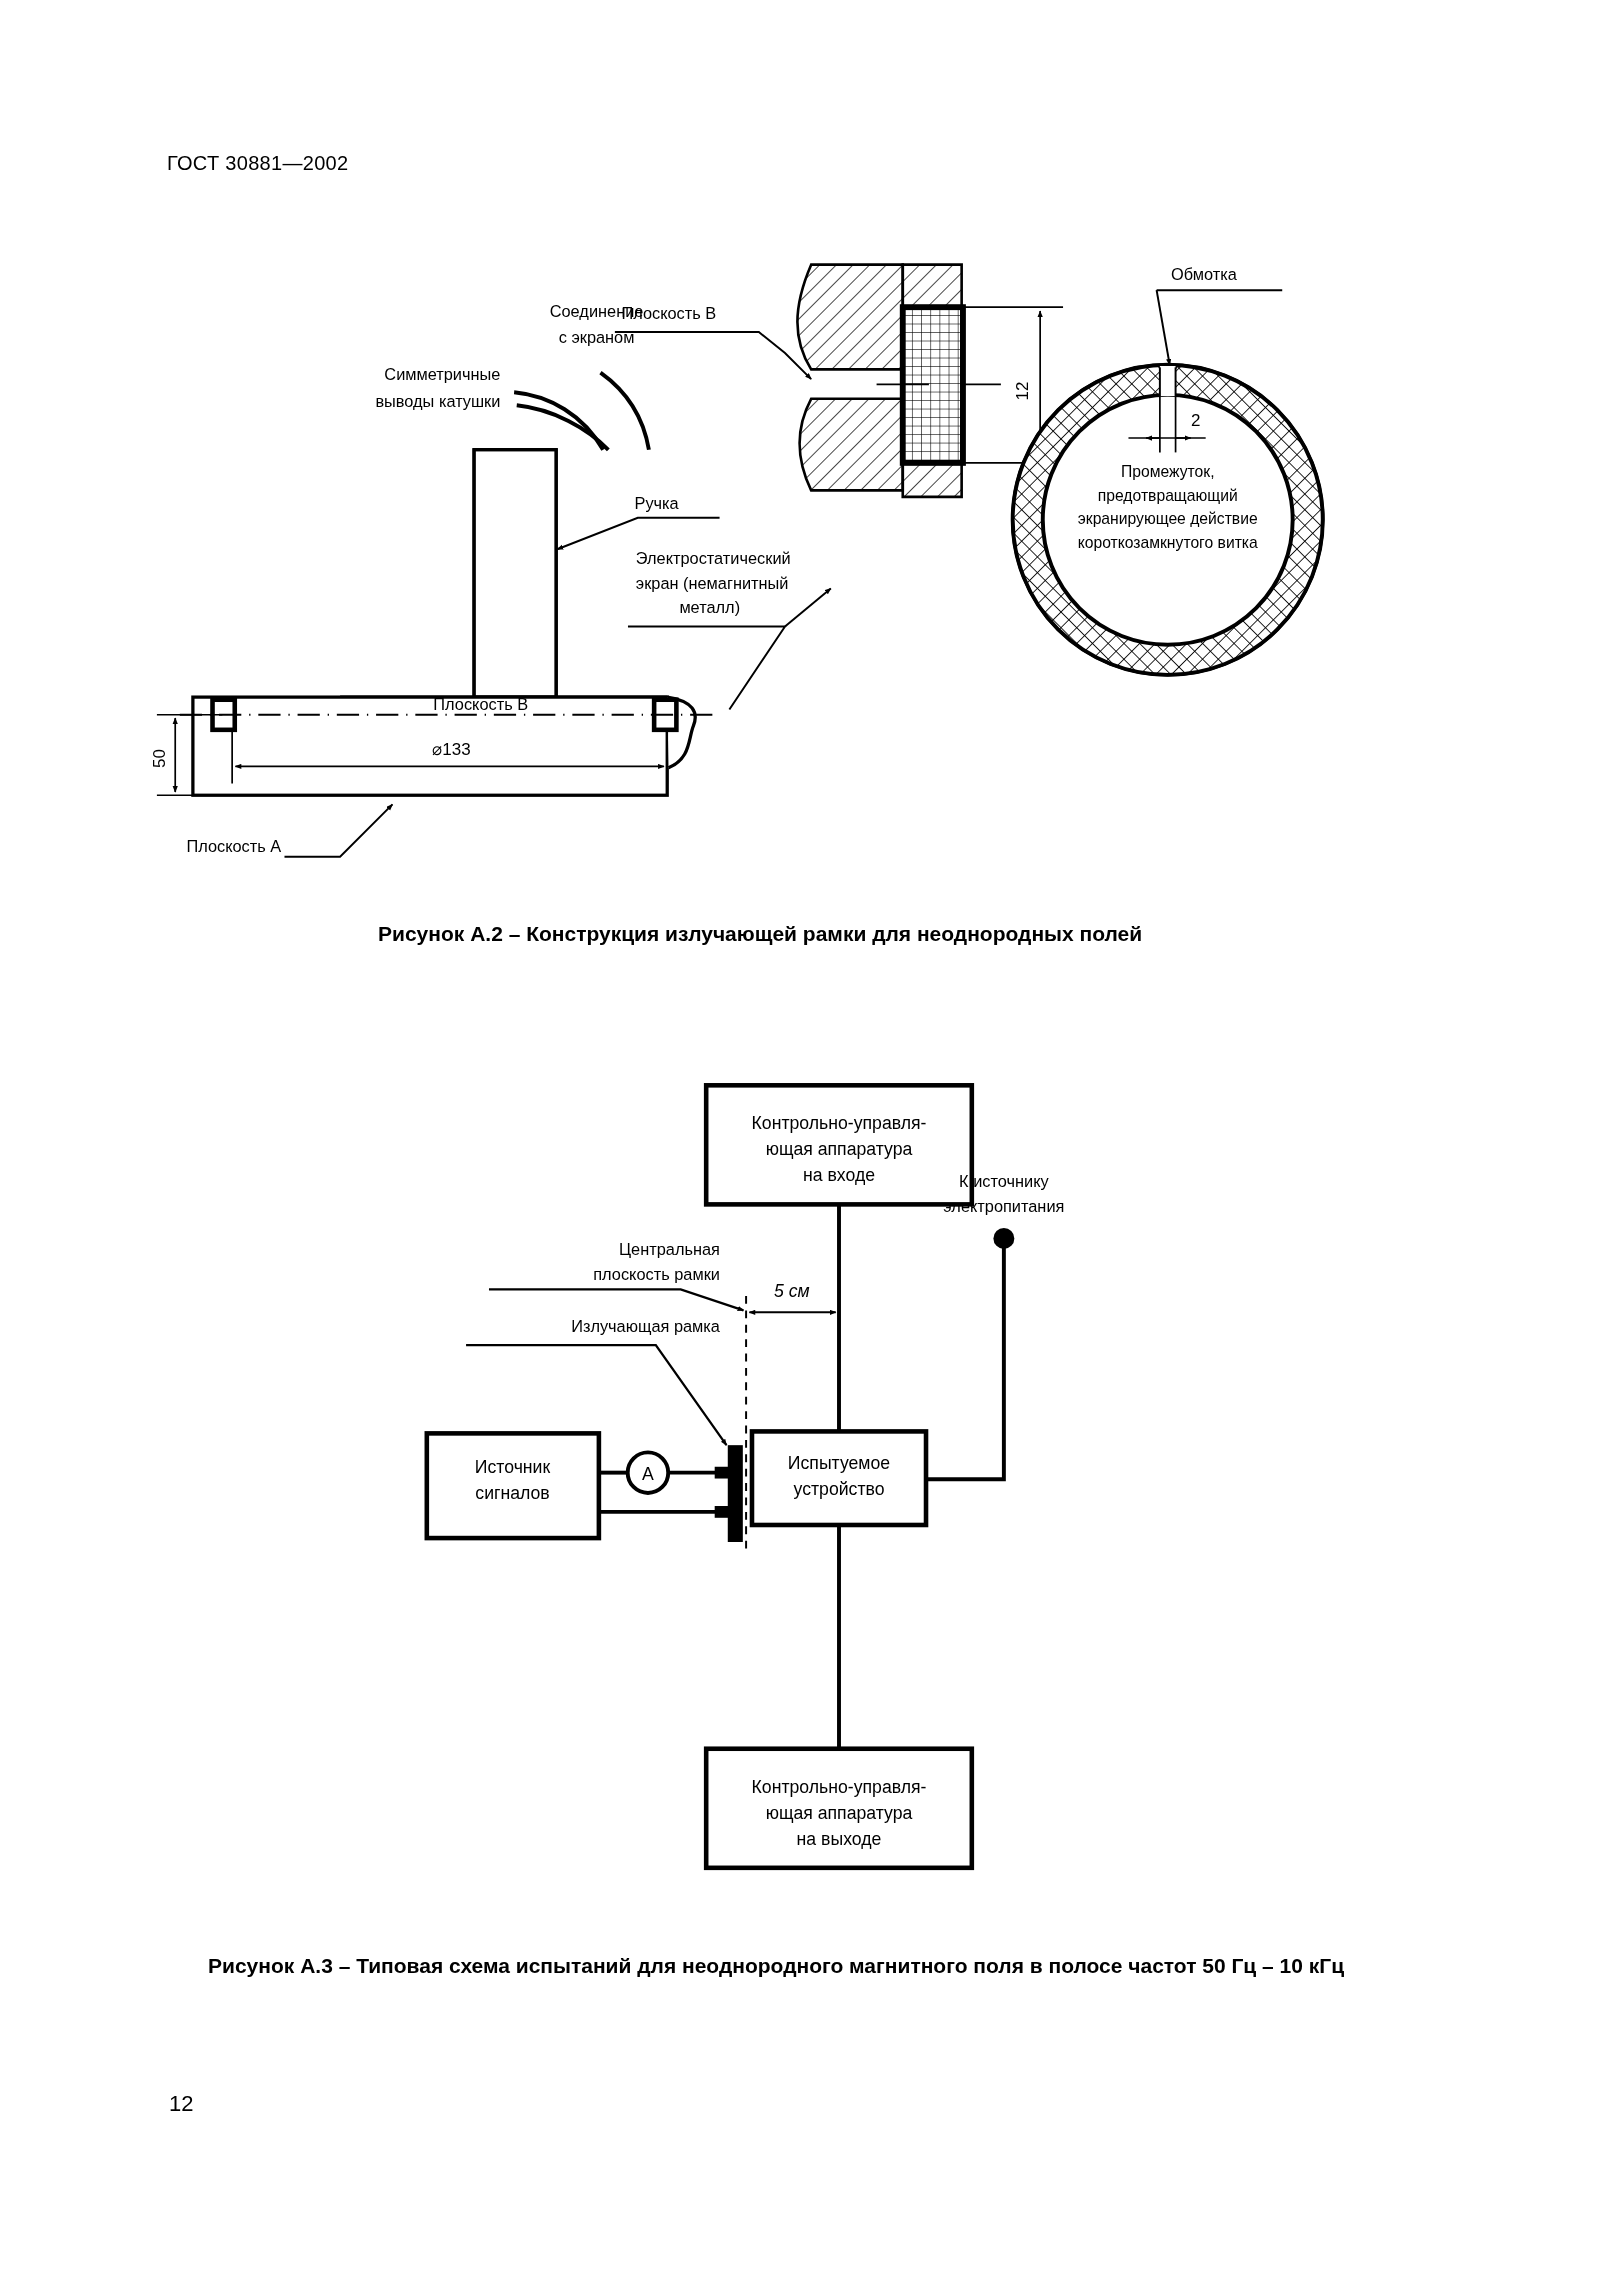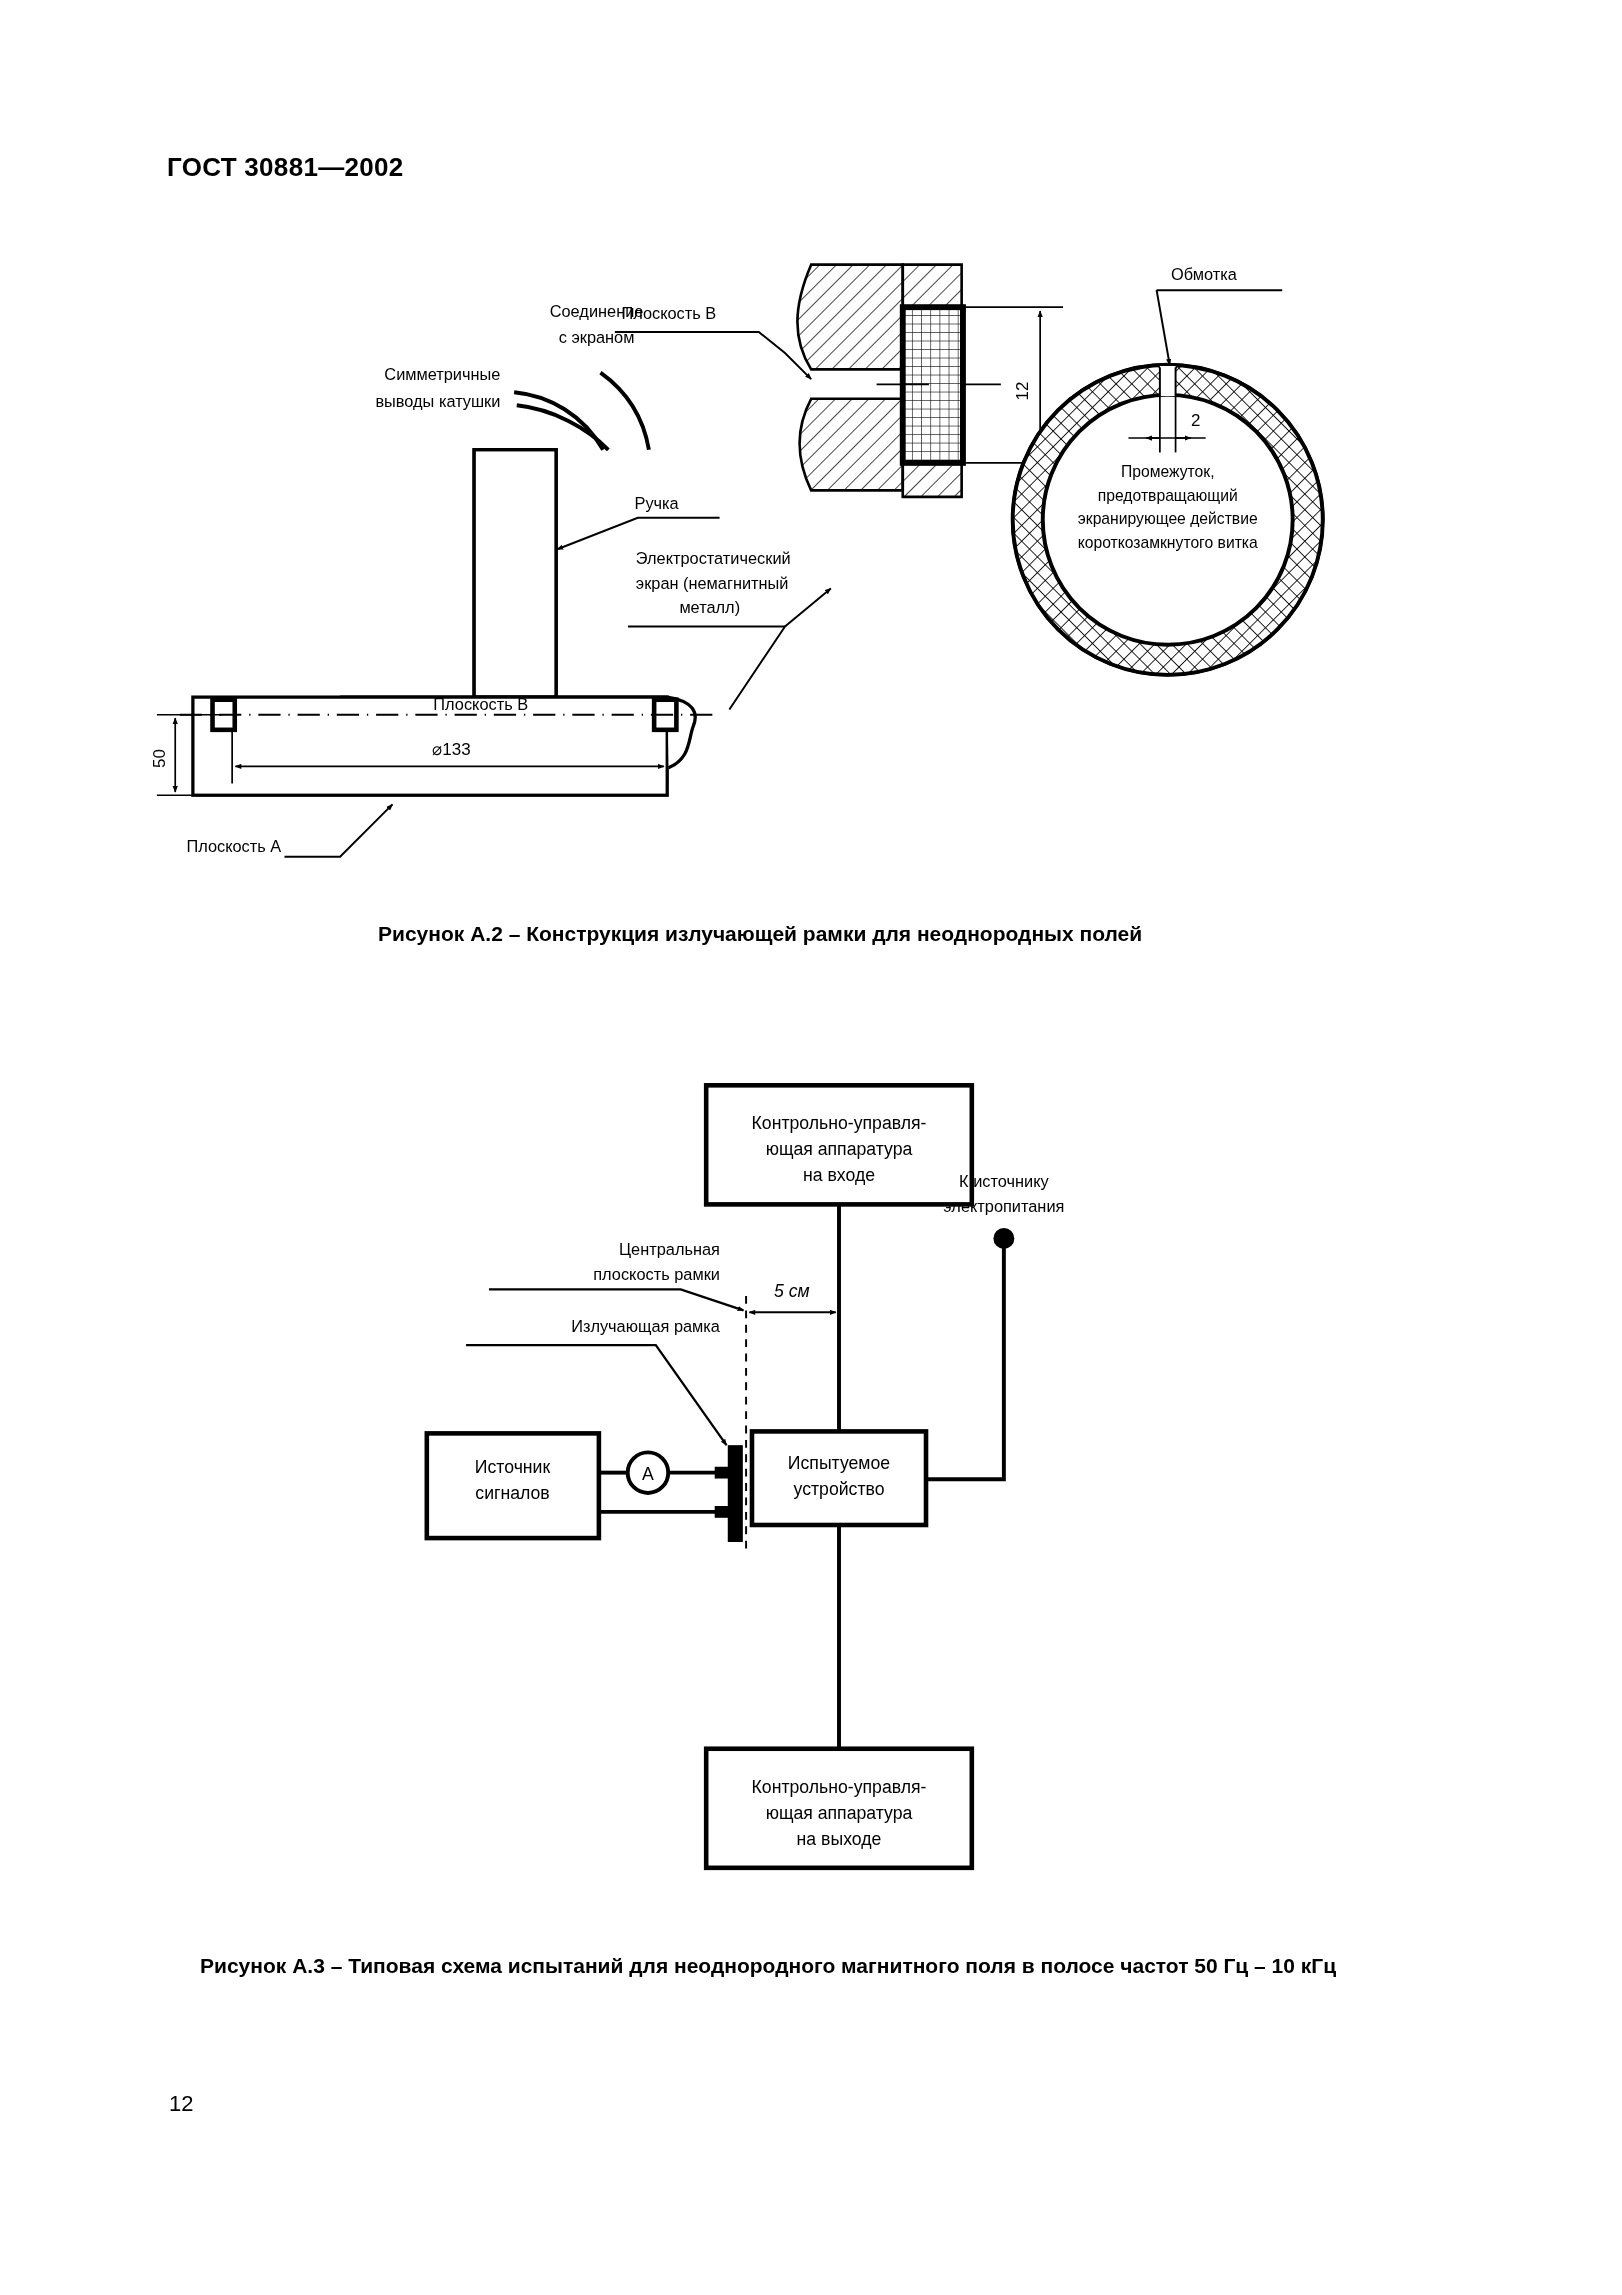--- a/index.html
+++ b/index.html
@@ -7,36 +7,36 @@
   body{
     width:1623px;height:2295px;position:relative;overflow:hidden;
     font-family:"Liberation Sans","DejaVu Sans",sans-serif;
     color:#000000;
   }
   .page{position:absolute;inset:0;background:#fff;}
 
   
   .doc-header{
     position:absolute;left:167px;top:152px;
-    font-size:26px;font-weight:bold;letter-spacing:0.3px;
+    font-size:20px;font-weight:normal;letter-spacing:0.3px;
     white-space:nowrap;
   }
 
   
   .page-number{
     position:absolute;left:169px;top:2091px;
     font-size:22px;font-weight:normal;
   }
 
   
   .caption{
     position:absolute;font-size:21px;font-weight:bold;white-space:nowrap;
   }
   #caption-a2{left:378px;top:922px;}
-  #caption-a3{left:200px;top:1954px;}
+  #caption-a3{left:208px;top:1954px;}
 
   
   .fig{position:absolute;}
   #figure-a2{left:353px;top:281px;width:1021px;height:615px;}
   #figure-a3{left:407px;top:1067px;width:864px;height:844px;}
 
   svg{display:block;overflow:visible;}
   .lbl{font-family:"Liberation Sans","DejaVu Sans",sans-serif;font-size:25px;fill:#000;}
   .lbl-s{font-family:"Liberation Sans","DejaVu Sans",sans-serif;font-size:24px;fill:#000;}
   .dim{font-family:"Liberation Sans","DejaVu Sans",sans-serif;font-size:26px;fill:#000;}

